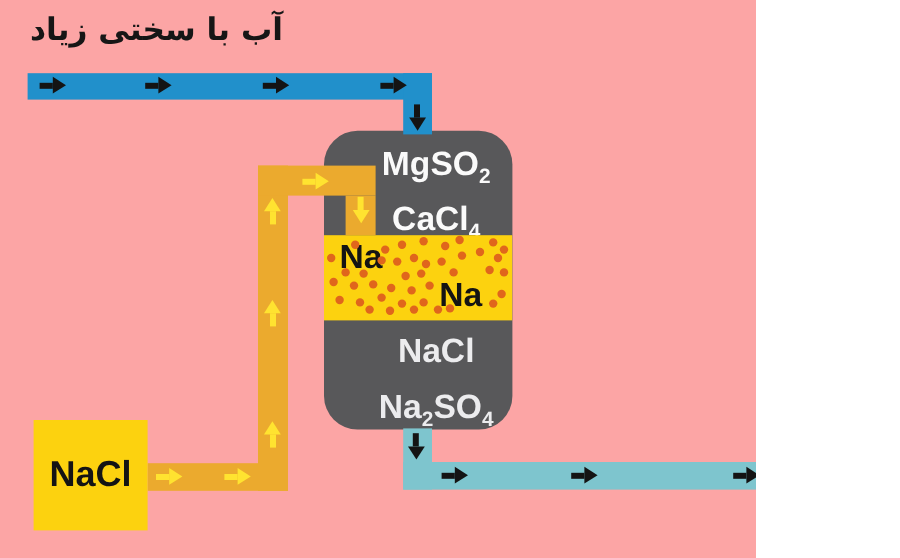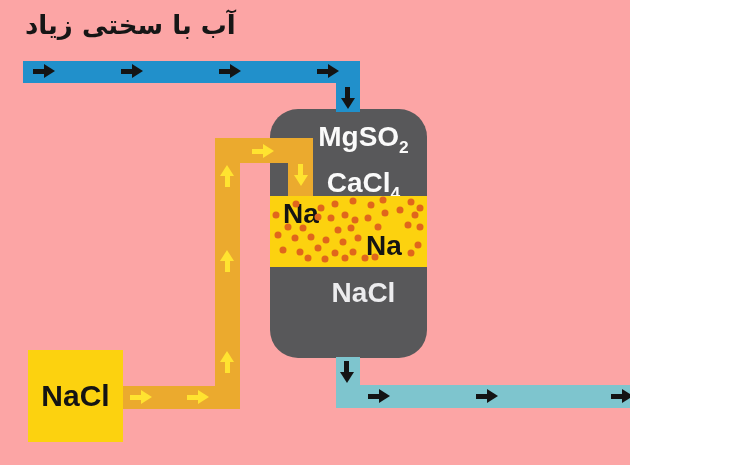--- a/index.html
+++ b/index.html
@@ -127,20 +127,21 @@
         <span class="dot" style="left: 55px; top: 63px;"></span>
         <span class="dot" style="left: 75px; top: 62px;"></span>
         <span class="dot" style="left: 95px; top: 62px;"></span>
         <span class="dot" style="left: 105px; top: 61px;"></span>
         <span class="dot" style="left: 141px; top: 57px;"></span>
         <span class="dot" style="left: 148px; top: 49px;"></span>
       </div>
 
     <div id="tank-labels-bottom" class="tank-labels">
       <div class="formula"><span>NaCl</span><sub></sub><span></span><sub></sub></div>
+      <div class="formula"><span>Na</span><sub>2</sub><span>SO</span><sub>4</sub></div>
     </div>
   </div>
 
   <div id="salt-box">
     <span class="lbl">NaCl</span>
   </div>
 
   <span class="arrow black" style="left:33px;top:64px;">
       <i class="shaft"></i>
       <i class="head"></i>

